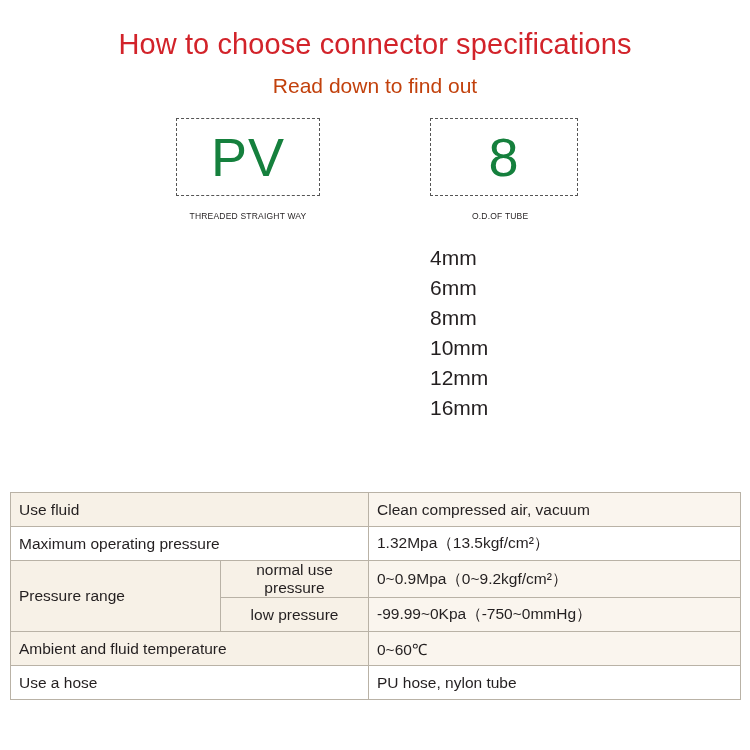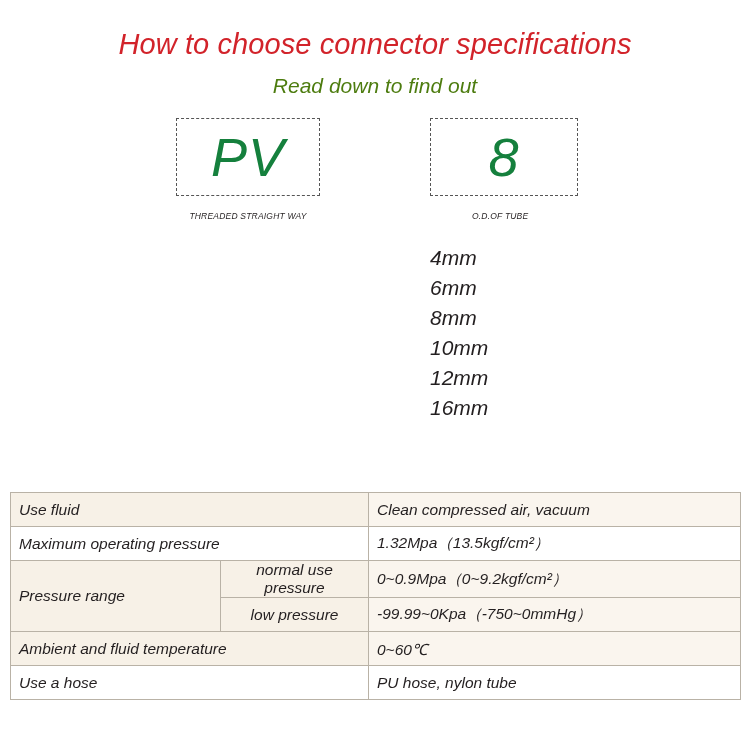--- a/index.html
+++ b/index.html
@@ -11,42 +11,41 @@
     height: 750px;
     background: #ffffff;
     font-family: "Liberation Sans", sans-serif;
     color: #231f20;
     overflow: hidden;
   }
   .page {
     position: relative;
     width: 620px;
     height: 750px;
-    font-style: italic;
   }
 
   
   .title {
     position: absolute;
     top: 28px;
     left: 0;
     width: 750px;
     text-align: center;
     font-size: 29px;
     color: #d2232a;
     letter-spacing: 0.1px;
   }
   .subtitle {
     position: absolute;
     top: 74px;
     left: 0;
     width: 750px;
     text-align: center;
     font-size: 21px;
-    color: #4d7c0f;
+    color: #c2410c;
   }
 
   
   .code-box {
     position: absolute;
     border: 1px dashed #555;
     box-sizing: border-box;
     display: flex;
     align-items: center;
     justify-content: center;

